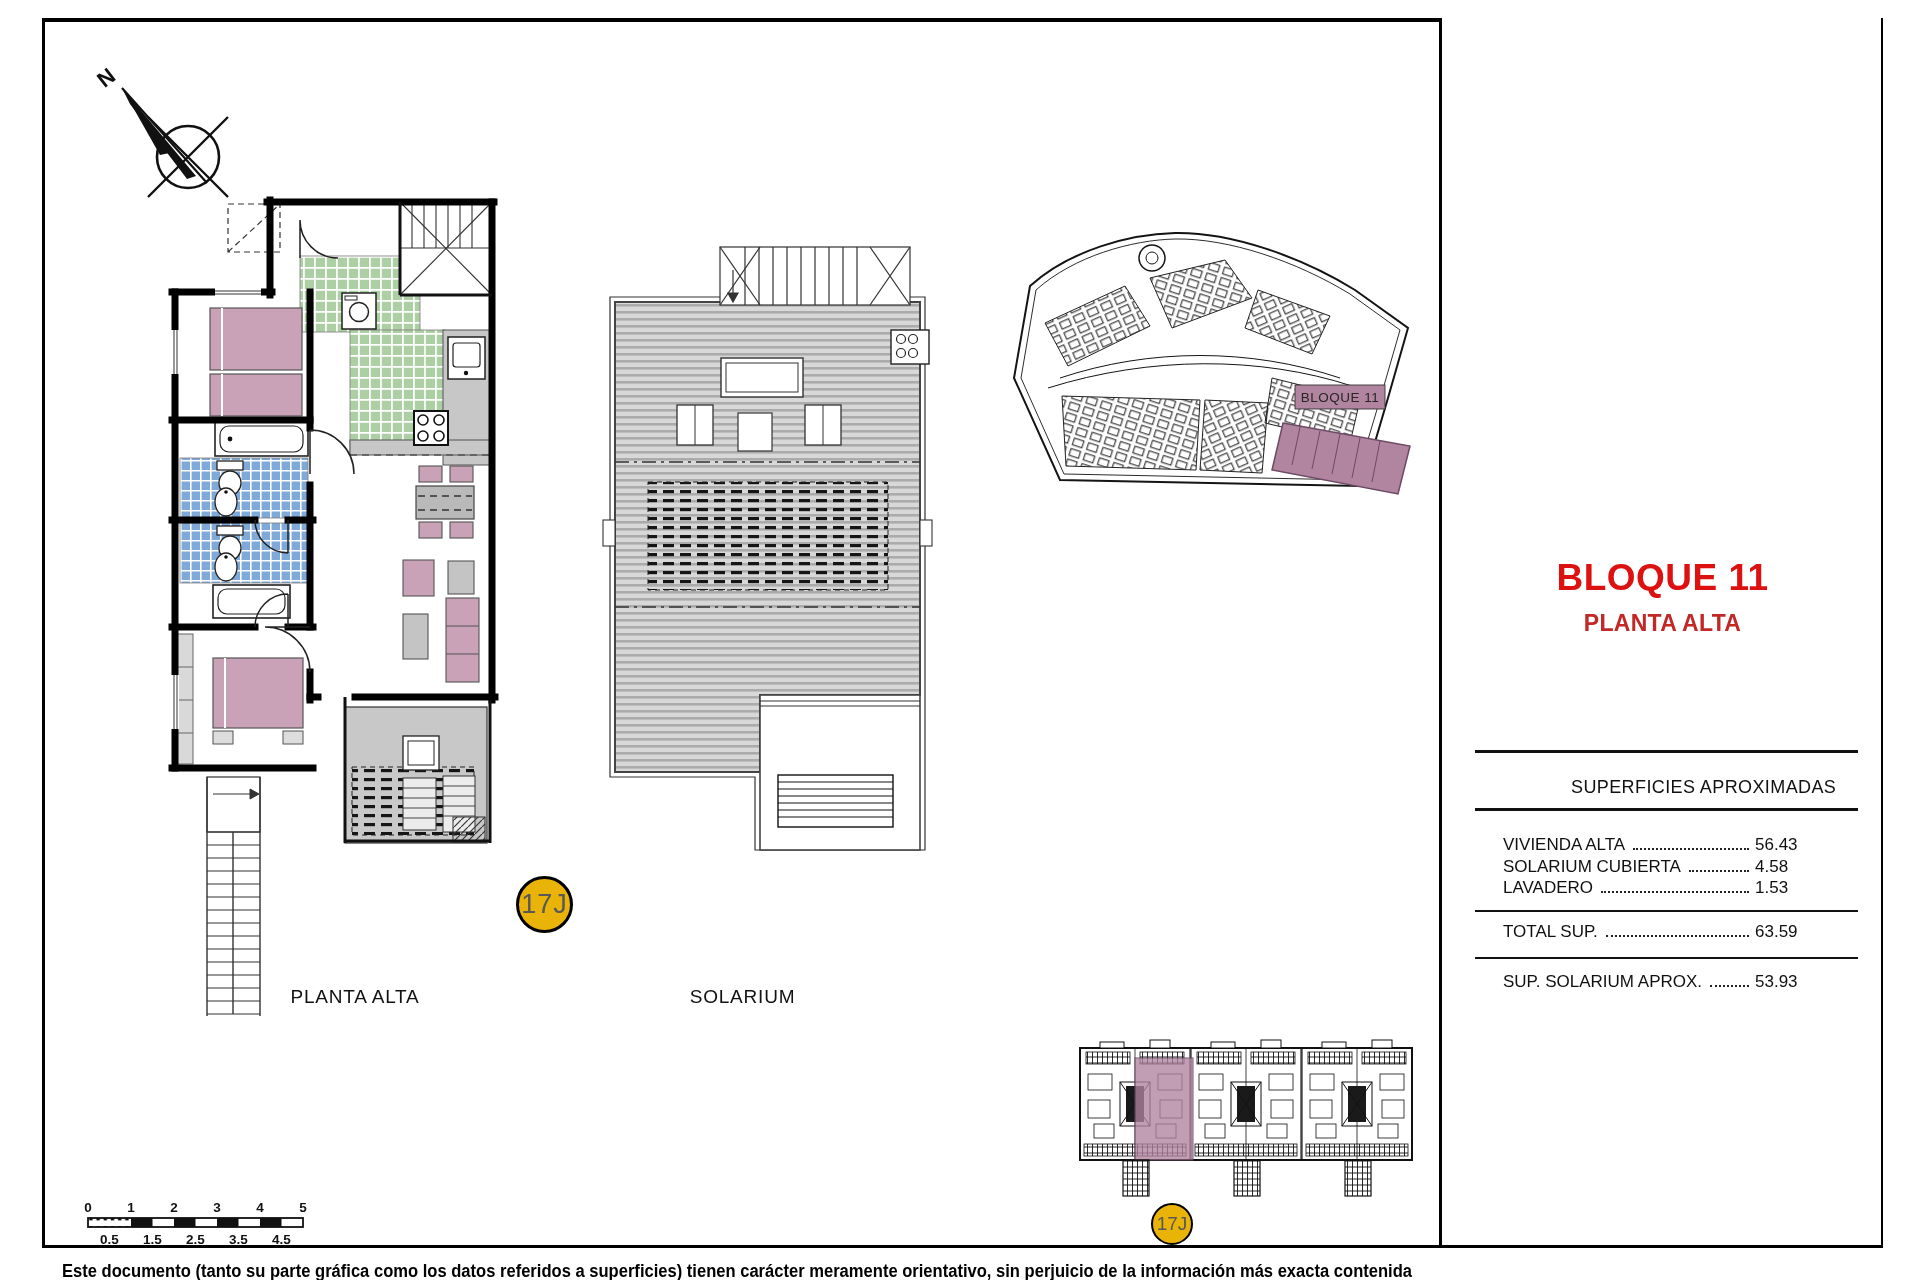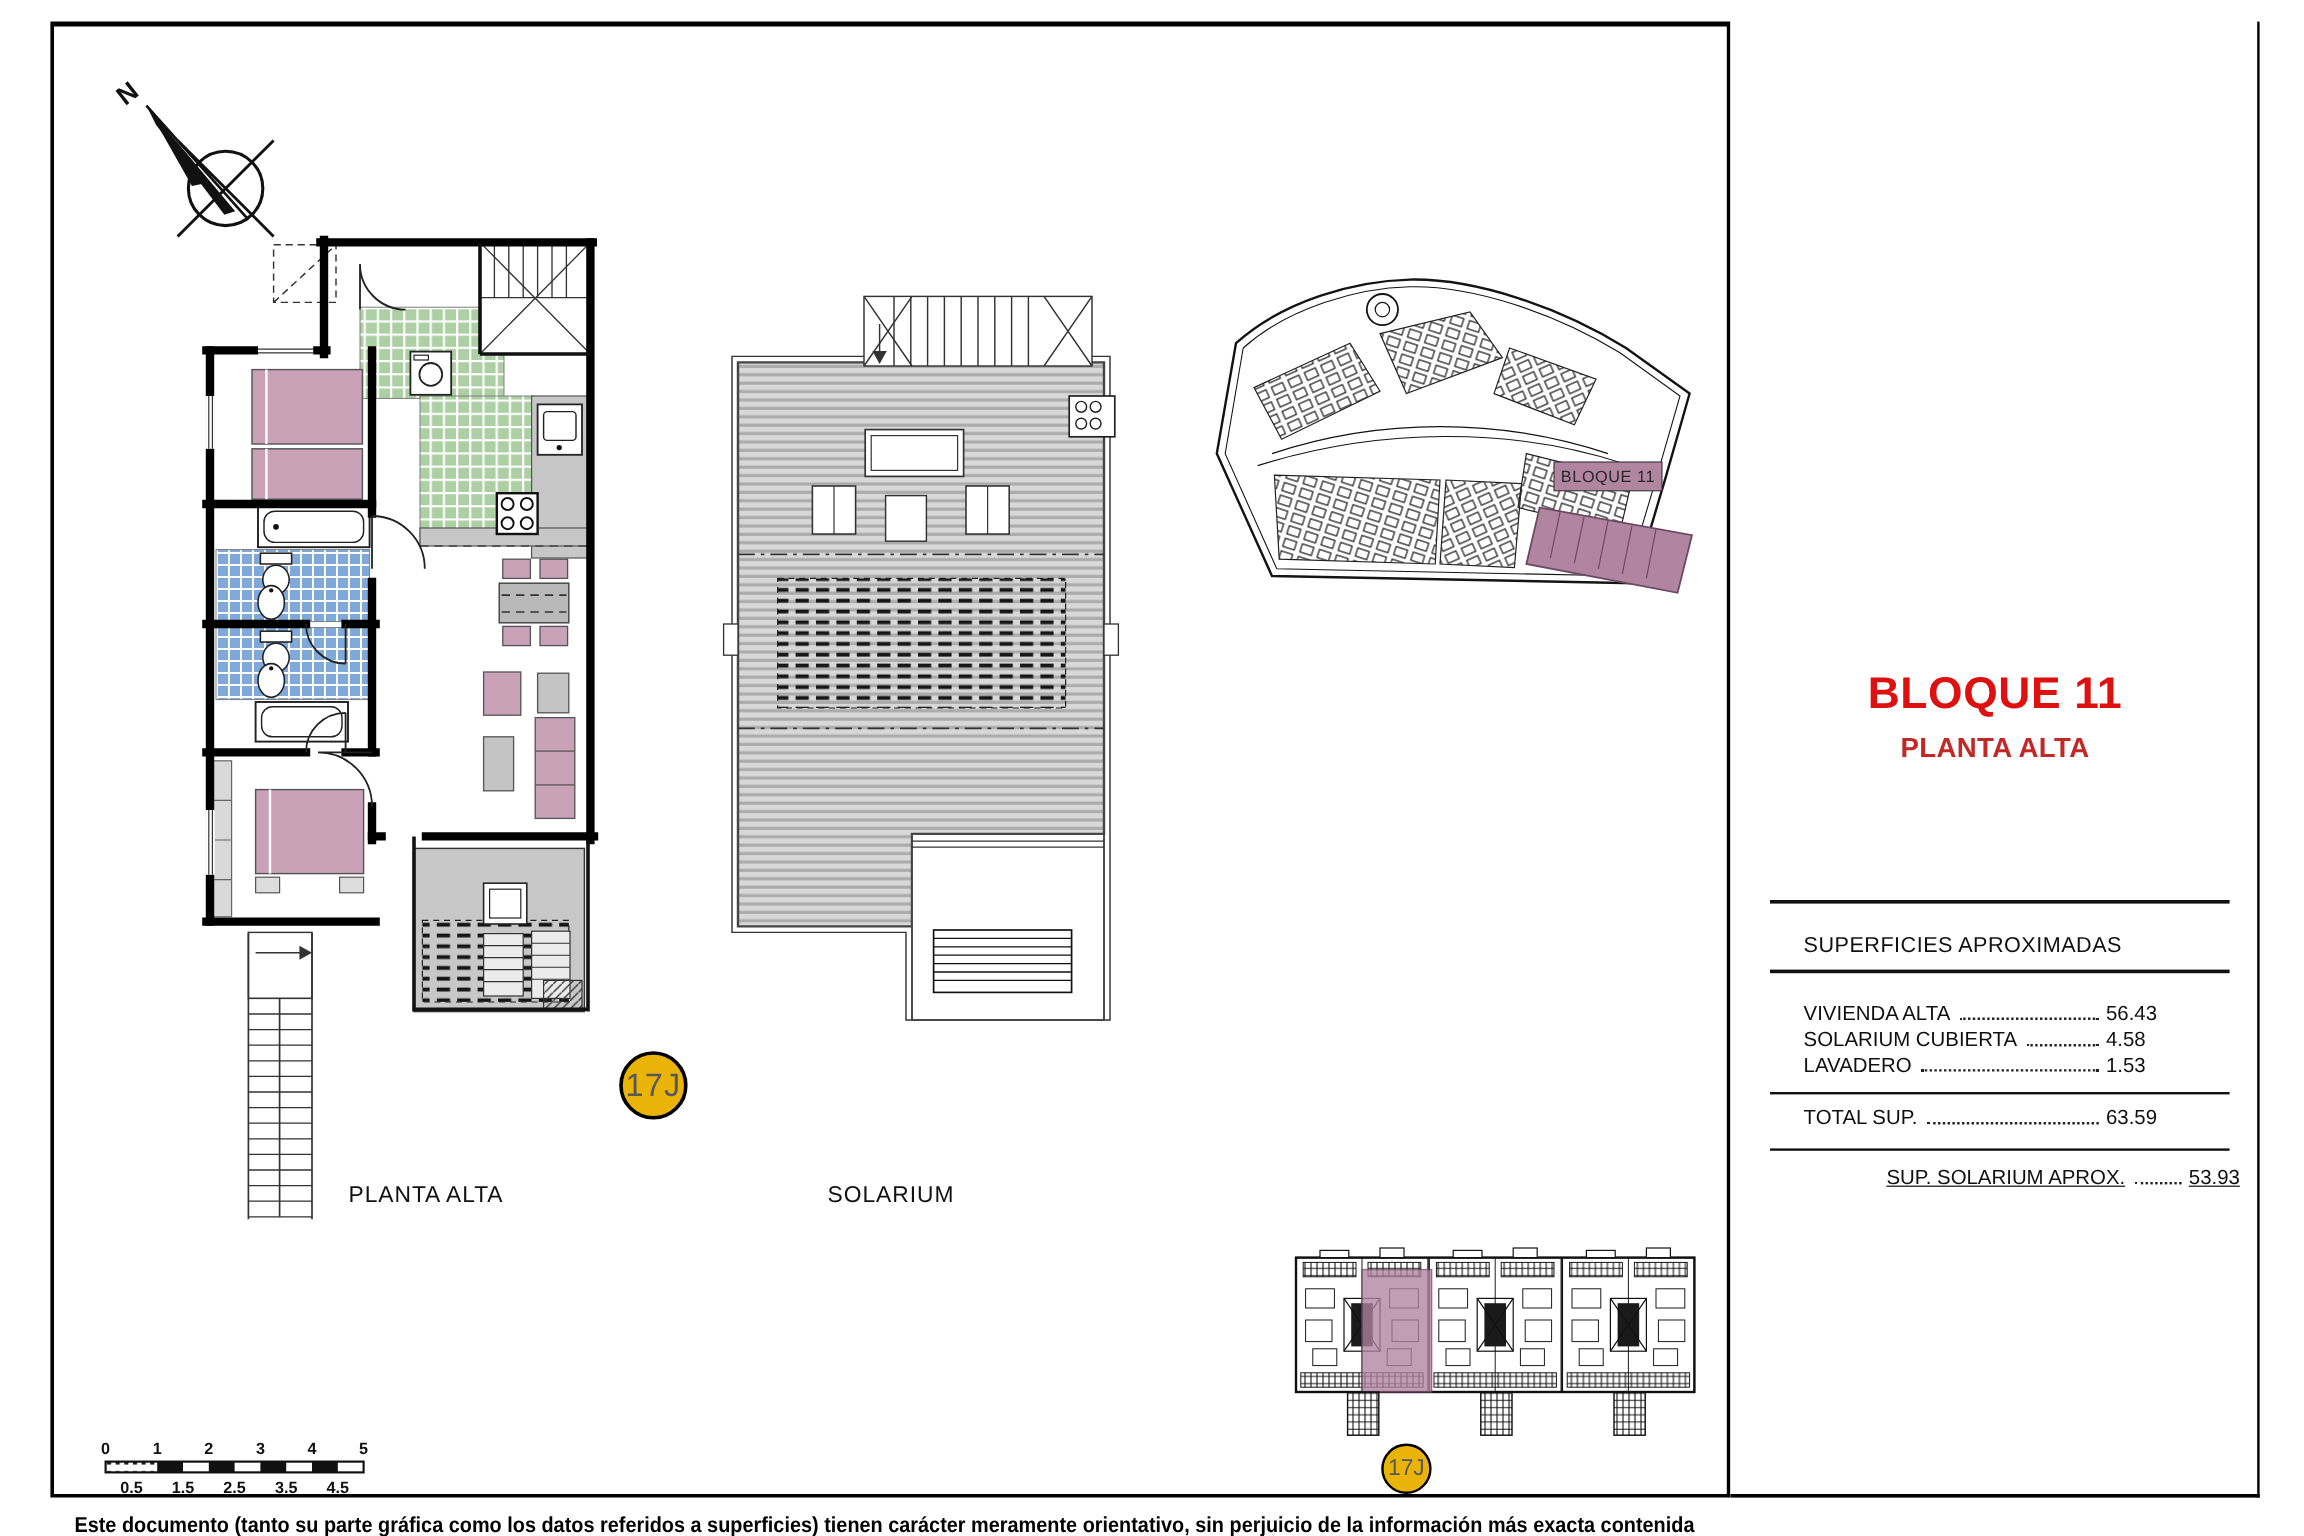--- a/index.html
+++ b/index.html
@@ -389,21 +389,21 @@
 <div class="abs plan-label" style="left:660px;top:986px;width:165px;">SOLARIUM</div>
 <div class="abs badge" id="badge-plan">17J</div>
 <div class="abs badge" id="badge-elev">17J</div>
 
 <div class="abs block-title" style="left:1442px;width:441px;">BLOQUE 11</div>
 <div class="abs block-sub" style="left:1442px;width:441px;">
   <div>PLANTA ALTA</div>
 </div>
 
 <div class="abs rule" style="left:1475px;top:750px;height:2.5px;width:383px;"></div>
-<div class="abs tbl-header" style="left:1503px;">SUPERFICIES APROXIMADAS</div>
+<div class="abs tbl-header" style="left:1571px;">SUPERFICIES APROXIMADAS</div>
 <div class="abs rule" style="left:1475px;top:808px;height:2.5px;width:383px;"></div>
 
 <div class="abs tbl" style="left:1503px;top:835px;width:302px;">
   <div class="trow">
     <span>VIVIENDA ALTA</span>
     <span class="leader"></span>
     <span class="val">56.43</span>
   </div>
   <div class="trow">
     <span>SOLARIUM CUBIERTA</span>
@@ -419,21 +419,21 @@
 
 <div class="abs rule" style="left:1475px;top:910px;height:2px;width:383px;"></div>
 <div class="abs tbl" style="left:1503px;top:922px;width:302px;">
   <div class="trow">
     <span>TOTAL SUP.</span>
     <span class="leader"></span>
     <span class="val">63.59</span>
   </div>
 </div>
 <div class="abs rule" style="left:1475px;top:957px;height:2px;width:383px;"></div>
-<div class="abs tbl" style="left:1572px;top:972px;width:302px;text-decoration:underline;">
+<div class="abs tbl" style="left:1503px;top:972px;width:302px;">
   <div class="trow">
     <span>SUP. SOLARIUM APROX.</span>
     <span class="leader"></span>
     <span class="val">53.93</span>
   </div>
 </div>
 
 <div class="abs" id="footer-text">Este documento (tanto su parte gráfica como los datos referidos a superficies) tienen carácter meramente orientativo, sin perjuicio de la información más exacta contenida</div>
 
 </body></html>

